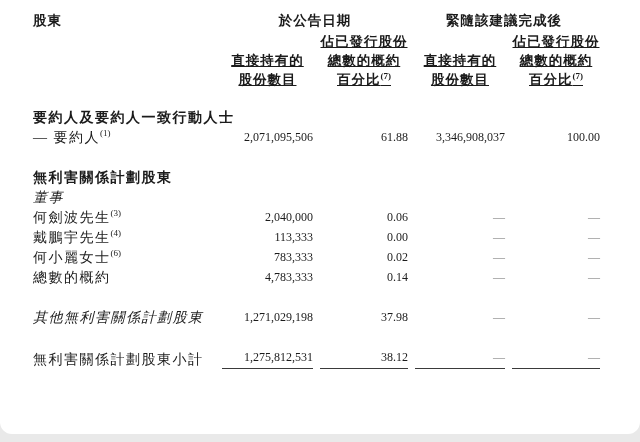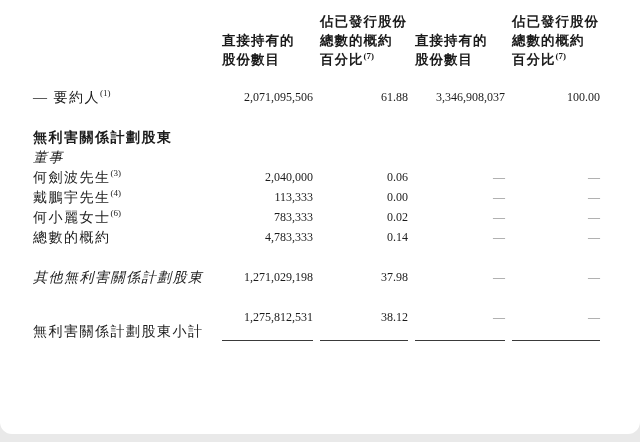--- a/index.html
+++ b/index.html
@@ -18,57 +18,62 @@
     overflow:hidden;
   }
   table{border-collapse:collapse;table-layout:fixed;width:567px;}
   td{padding:0;margin:0;color:#1b1b1b;vertical-align:bottom;}
 
   
   .hr1 td{vertical-align:top;height:20px;font-weight:bold;font-size:13.5px;letter-spacing:1px;white-space:nowrap;}
   .hc-shareholder{text-align:left;}
   .hc-group{text-align:center;}
   .hr2 td{vertical-align:bottom;height:57px;font-weight:bold;font-size:13.5px;letter-spacing:1px;}
-  .hc-sub{text-align:left;}
+  .hc-sub{text-align:center;text-decoration:underline;}
   .hc-sub div{line-height:19px;white-space:nowrap;}
   sup{font-size:9px;letter-spacing:0;vertical-align:super;line-height:0;}
 
   
   tr.row td{height:20px;}
   td.lbl{font-size:14px;letter-spacing:1.5px;white-space:nowrap;overflow:visible;}
   tr.row td.num{font-size:12px;text-align:right;}
   td.num .u{line-height:20px;white-space:nowrap;}
   td.pad{padding-left:7px;}
   .b{font-weight:bold;}
   .i{font-style:italic;}
   .dash{color:#8a8a8a;}
 
   tr.sp20 td{height:20px;}
   tr.sp18 td{height:18px;}
   tr.sp16 td{height:16px;}
 
-  tr.rule-single td.num .u{border-bottom:1.5px solid #3a3a3a;padding-bottom:13px;}
+  tr.rule-single td.num .u{border-bottom:1.5px solid #3a3a3a;padding-bottom:1px;}
   tr.rule-single td{height:22px;}
   tr.rule-double td.num .u{border-bottom:4px double #3a3a3a;padding-bottom:2px;line-height:19px;}
   tr.rule-double td{height:25px;}
 </style>
 </head>
 <body>
 
 <div class="card">
 <table>
   <colgroup>
     <col style="width:189px">
         <col style="width:91px">
         <col style="width:95px">
         <col style="width:97px">
         <col style="width:95px">
   </colgroup>
   <tbody>
 
+  <tr class="hr1">
+    <td class="hc-shareholder">股東</td>
+    <td class="hc-group" colspan="2">於公告日期</td>
+    <td class="hc-group" colspan="2">緊隨該建議完成後</td>
+  </tr>
 
   <tr class="hr2">
     <td></td>
     <td class="hc-sub">
       <div>直接持有的</div>
       <div>股份數目</div>
     </td>
     <td class="hc-sub pad">
       <div>佔已發行股份</div>
       <div>總數的概約</div>
@@ -82,20 +87,27 @@
       <div>佔已發行股份</div>
       <div>總數的概約</div>
       <div><span>百分比</span><sup>(7)</sup></div>
     </td>
   </tr>
 
   <tr class="sp18">
           <td colspan="5"></td>
         </tr>
 
+  <tr class="row">
+    <td class="lbl b">要約人及要約人一致行動人士</td>
+    <td class="num"></td>
+          <td class="num pad"></td>
+          <td class="num pad"></td>
+          <td class="num pad"></td>
+  </tr>
 
   <tr class="row">
     <td class="lbl"><span>— 要約人</span><sup>(1)</sup></td>
     <td class="num">
             <div class="u">2,071,095,506</div>
           </td>
     <td class="num pad">
             <div class="u">61.88</div>
           </td>
     <td class="num pad">

